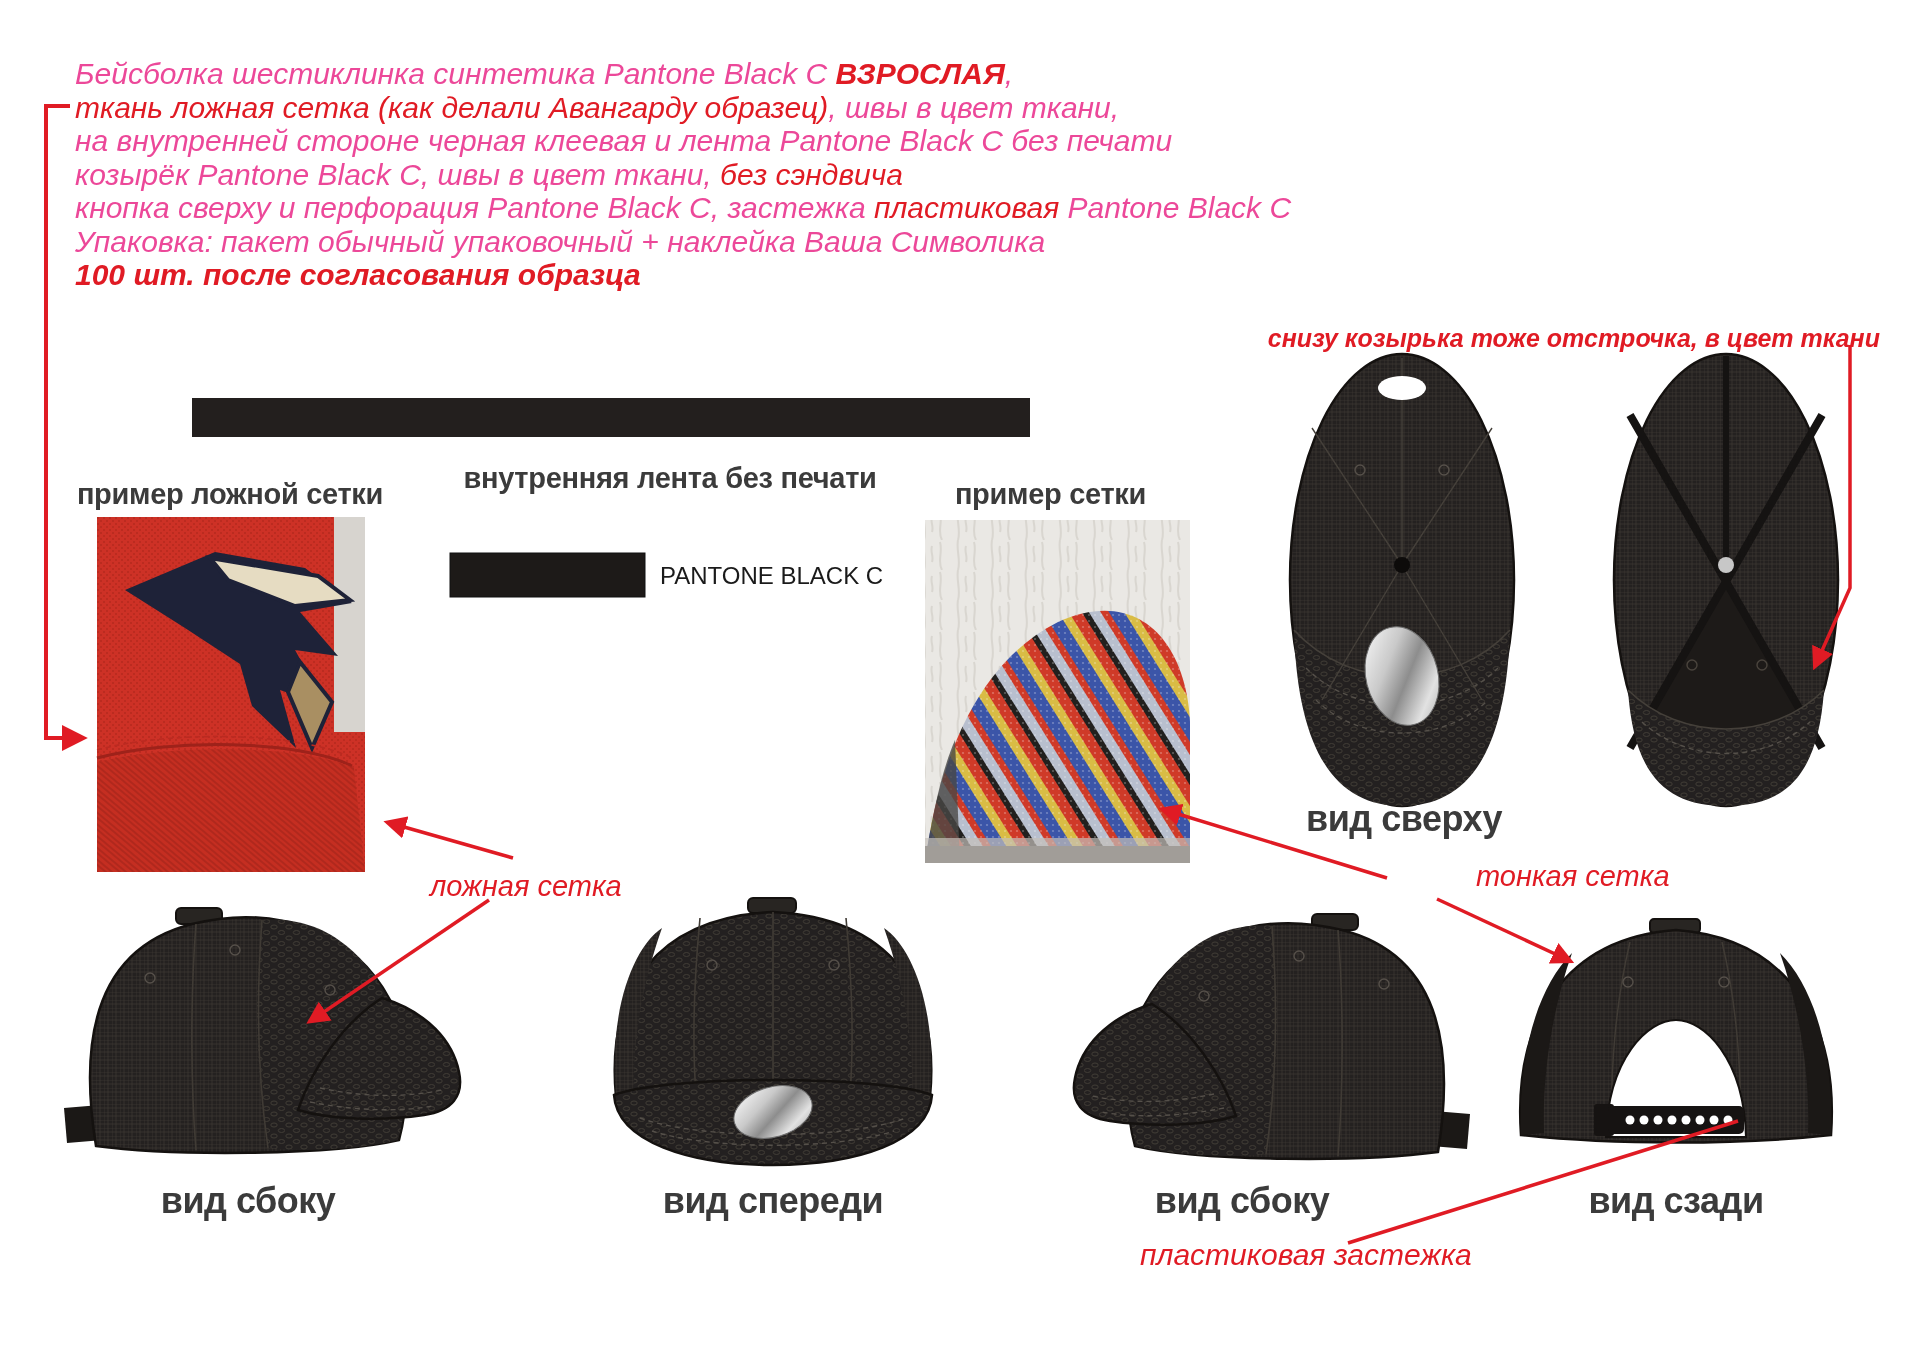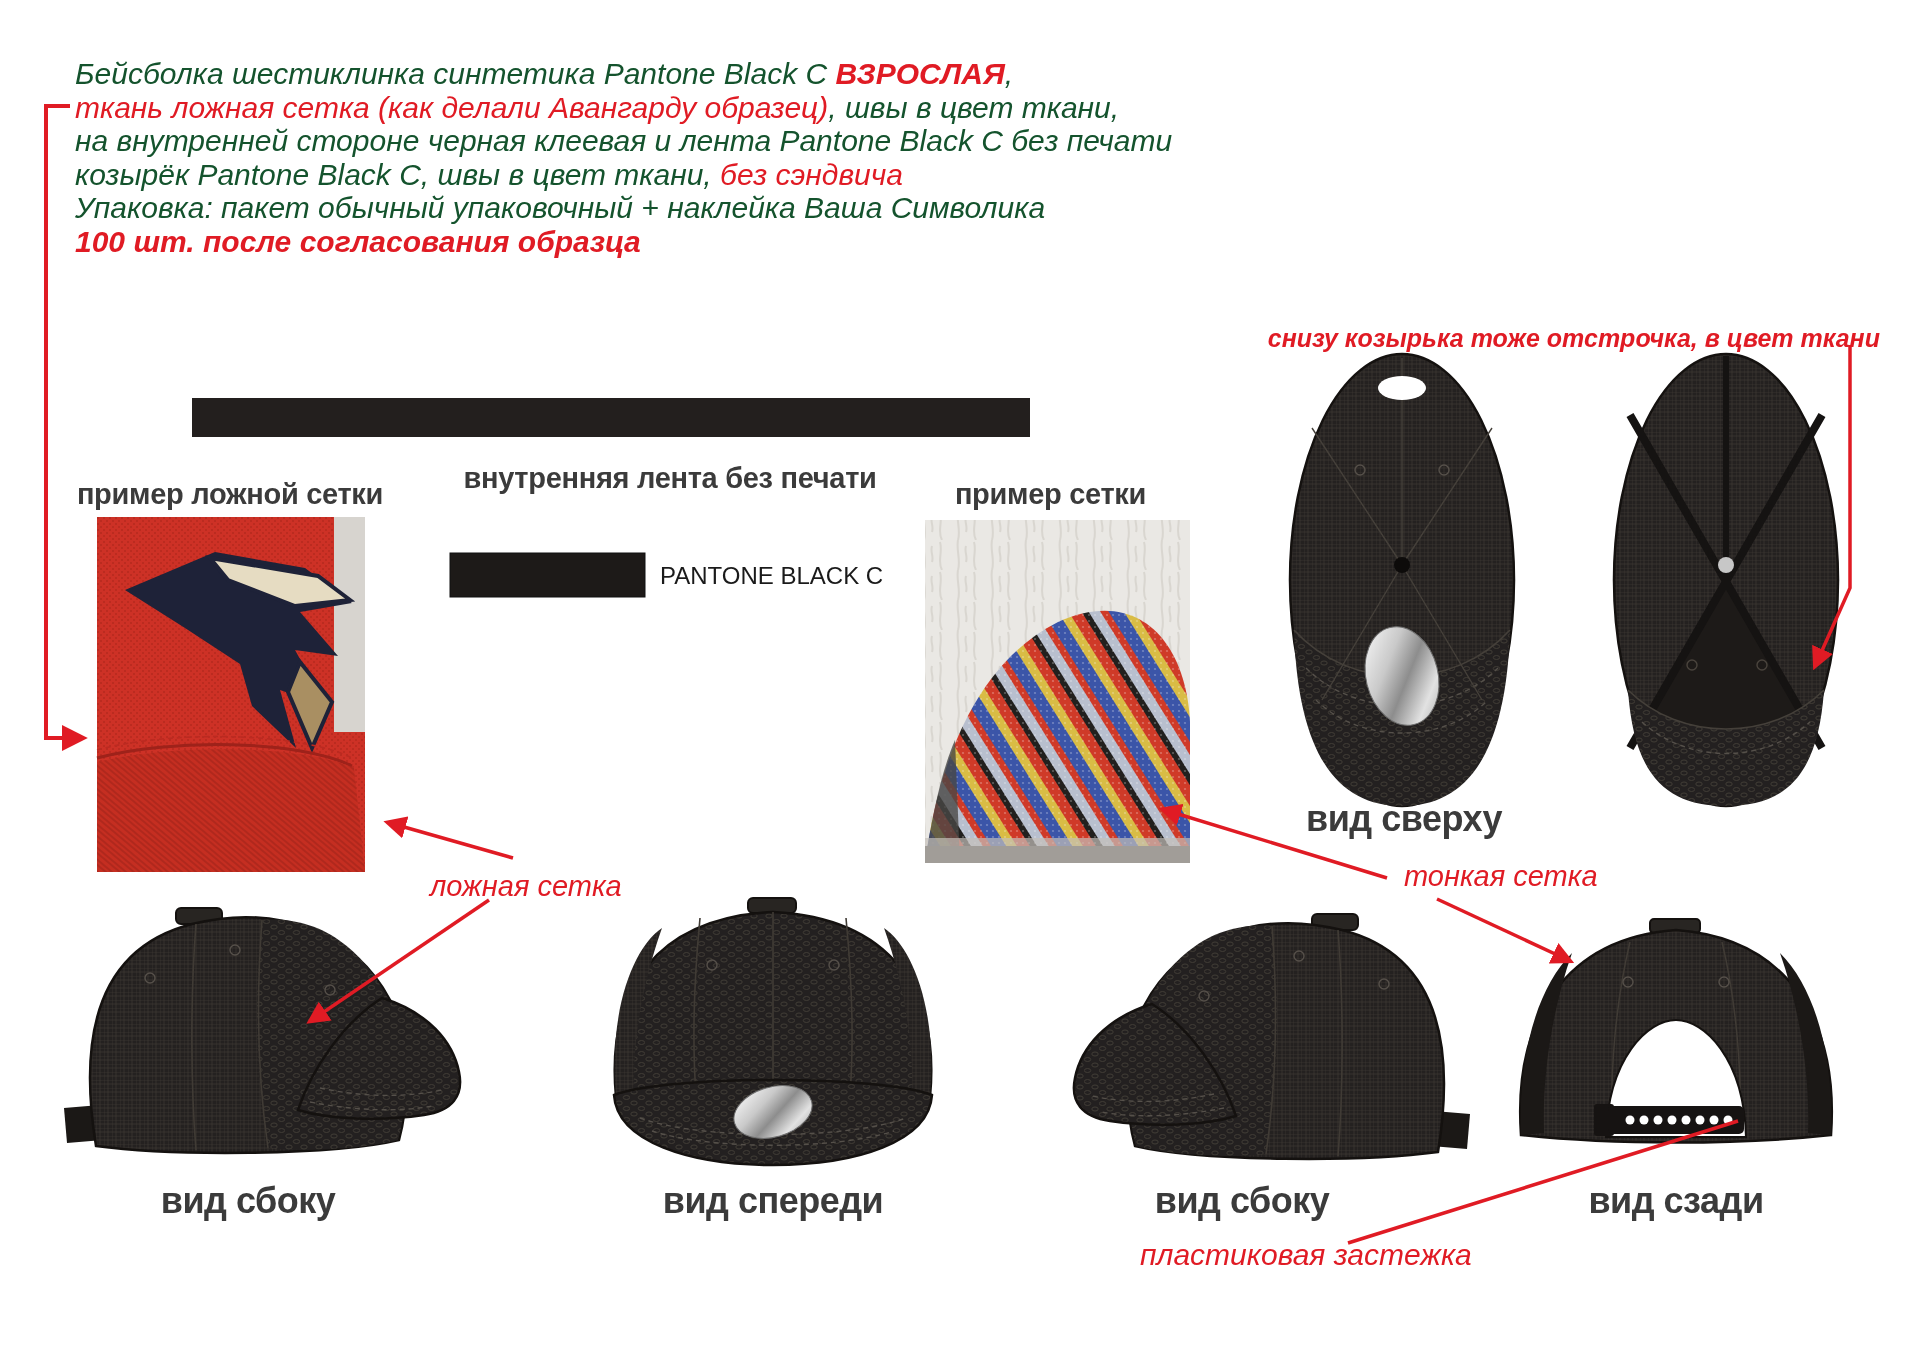--- a/index.html
+++ b/index.html
@@ -9,21 +9,21 @@
     --swatch-black:#1D1A18;
   }
   *{margin:0;padding:0;box-sizing:border-box;}
   html,body{background:#ffffff;}
   body{font-family:"Liberation Sans",sans-serif;}
   .canvas{position:relative;width:1920px;height:1357px;background:#fff;overflow:hidden;}
   .overlay-svg{position:absolute;left:0;top:0;}
 
   
   .spec{position:absolute;left:75px;top:57px;font-style:italic;font-size:30px;line-height:33.5px;white-space:nowrap;}
-  .spec .b{color:#14532d;}
+  .spec .b{color:#ec4899;}
   .spec .r{color:var(--accent);}
   .spec .rb{color:var(--accent);font-weight:bold;}
   .spec .line7{font-weight:bold;color:var(--accent);}
 
   
   .sec-label{position:absolute;font-weight:bold;font-size:29px;color:var(--label-dark);text-align:center;letter-spacing:-0.3px;white-space:nowrap;}
   .pantone-label{position:absolute;font-size:24px;color:#1a1a1a;white-space:nowrap;}
 
   
   .view-label{position:absolute;font-weight:bold;font-size:36px;color:var(--label-dark);text-align:center;width:340px;letter-spacing:-0.5px;white-space:nowrap;}
@@ -204,33 +204,34 @@
       <line x1="1437" y1="899" x2="1568" y2="960" class="red-line" stroke-width="3.5" marker-end="url(#arr)"></line>
       <line x1="1348" y1="1243" x2="1738" y2="1121" class="red-line" stroke-width="3.5"></line>
     </g>
   </svg>
 
   <div class="spec">
     <div><span class="b">Бейсболка шестиклинка синтетика Pantone Black C </span><span class="rb">ВЗРОСЛАЯ</span><span class="b">,</span></div>
     <div><span class="r">ткань ложная сетка (как делали Авангарду образец)</span><span class="b">, швы в цвет ткани,</span></div>
     <div><span class="b">на внутренней стороне черная клеевая и лента Pantone Black C без печати</span></div>
     <div><span class="b">козырёк Pantone Black C, швы в цвет ткани, </span><span class="r">без сэндвича</span></div>
+    <div><span class="b">кнопка сверху и перфорация Pantone Black C, застежка </span><span class="r">пластиковая</span><span class="b"> Pantone Black C</span></div>
     <div><span class="b">Упаковка: пакет обычный упаковочный + наклейка Ваша Символика</span></div>
     <div class="line7">100 шт. после согласования образца</div>
   </div>
 
   <div class="sec-label" style="left:70px;top:478px;width:320px;">пример ложной сетки</div>
   <div class="sec-label" style="left:450px;top:462px;width:440px;">внутренняя лента без печати</div>
   <div class="sec-label" style="left:928px;top:478px;width:245px;">пример сетки</div>
   <div class="pantone-label" style="left:660px;top:562px;">PANTONE BLACK C</div>
 
   <div class="view-label" style="left:1234px;top:798px;">вид сверху</div>
   <div class="view-label" style="left:78px;top:1180px;">вид сбоку</div>
   <div class="view-label" style="left:603px;top:1180px;">вид спереди</div>
   <div class="view-label" style="left:1072px;top:1180px;">вид сбоку</div>
   <div class="view-label" style="left:1506px;top:1180px;">вид сзади</div>
 
   <div class="red-note note-visor" style="left:1260px;top:310px;margin-top:14px;">снизу козырька тоже отстрочка, в цвет ткани</div>
   <div class="red-note note-mesh" style="left:430px;top:860px;margin-top:10px;">ложная сетка</div>
-  <div class="red-note note-mesh" style="left:1404px;top:860px;">тонкая сетка</div>
+  <div class="red-note note-mesh" style="left:1476px;top:860px;">тонкая сетка</div>
   <div class="red-note note-clasp" style="left:1140px;top:1238px;">пластиковая застежка</div>
 
 </div>
 
 </body></html>

